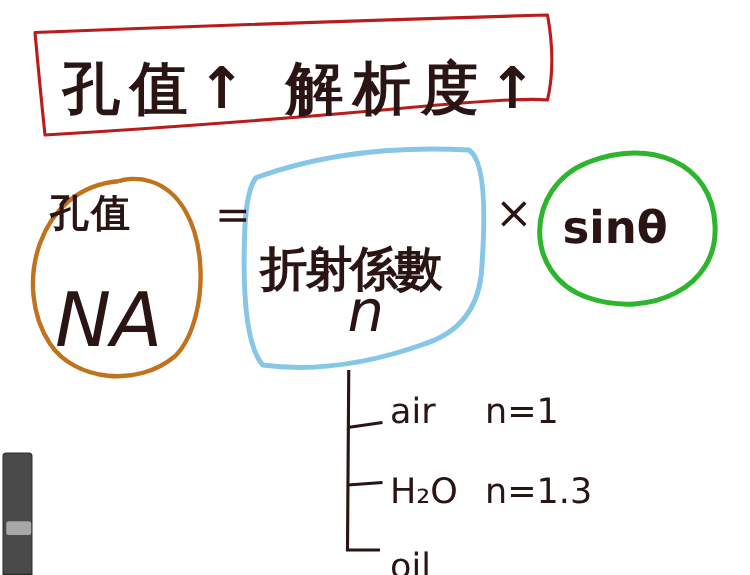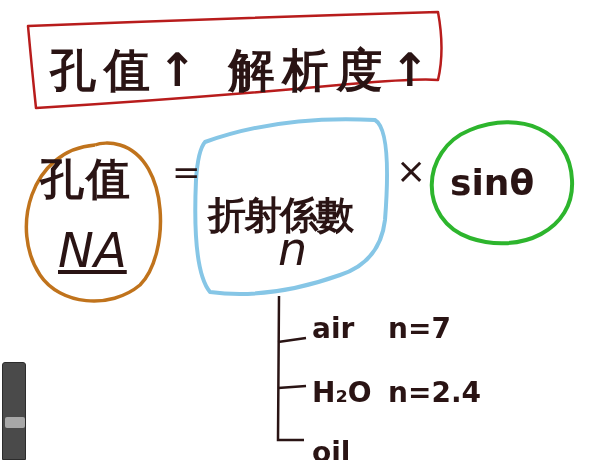--- a/index.html
+++ b/index.html
@@ -1,27 +1,27 @@
 <!DOCTYPE html>
 <html><head>
 <meta charset="utf-8">
 <style>
   html, body { margin:0; padding:0; background:#ffffff; }
   body { width:600px; height:460px; position:relative; overflow:hidden; }
   .canvas { position:absolute; left:0; top:0; width:528px; height:460px; }
   .hw { position:absolute; font-family:"DejaVu Sans", sans-serif; color:#2a1414; font-weight:bold; white-space:nowrap; }
   .title-text { left:50px; top:40px; font-size:46px; letter-spacing:8px; }
-  .na-label { left:40px; top:150px; font-size:44px; letter-spacing:2px; }
-  .na-abbr { left:58px; top:222px; font-size:48px; font-style:italic; font-weight:normal;text-decoration:underline; }
+  .na-label { left:40px; top:150px; font-size:31px; letter-spacing:2px; }
+  .na-abbr { left:44px; top:222px; font-size:60px; font-style:italic; font-weight:normal; }
   .equals { left:172px; top:152px; font-size:34px; font-weight:normal; }
   .ri-label { left:208px; top:150px; font-size:38px; letter-spacing:-2px;margin-top:40px; }
   .n-sym { left:278px; top:222px; font-size:46px; font-style:italic; font-weight:normal; }
   .times { left:396px; top:150px; font-size:36px; font-weight:normal; }
   .sin-label { left:450px; top:148px; font-size:36px;margin-top:14px; }
-  .med { font-size:28px; font-weight:bold; }
+  .med { font-size:28px; font-weight:normal; }
   .med-name { left:312px; }
   .med-val { left:388px; }
   .r0 { top:312px; } .r1 { top:364px;margin-top:12px; } .r2 { top:436px; }
   .slider { position:absolute; left:2px; top:362px; width:24px; height:98px; background:#4a4a4a; border:1px solid #2c2c2c; border-radius:3px 3px 0 0; box-sizing:border-box; }
   .slider-thumb { position:absolute; left:2px; top:54px; width:20px; height:11px; background:#a8a8a8; border-radius:2px; }
 </style>
 </head>
 <body>
 
 <div class="canvas">
@@ -43,21 +43,21 @@
   <div class="hw title-text">孔值↑ 解析度↑</div>
   <div class="hw na-label">孔值</div>
   <div class="hw na-abbr">NA</div>
   <div class="hw equals">=</div>
   <div class="hw ri-label">折射係數</div>
   <div class="hw n-sym">n</div>
   <div class="hw times">×</div>
   <div class="hw sin-label">sinθ</div>
 
   <div class="hw med med-name r0">air</div>
-  <div class="hw med med-val r0">n=7</div>
+  <div class="hw med med-val r0">n=1</div>
   <div class="hw med med-name r1">H₂O</div>
-  <div class="hw med med-val r1">n=2.4</div>
+  <div class="hw med med-val r1">n=1.3</div>
   <div class="hw med med-name r2">oil</div>
 </div>
 
 <div class="slider">
   <div class="slider-thumb"></div>
 </div>
 
 </body></html>

